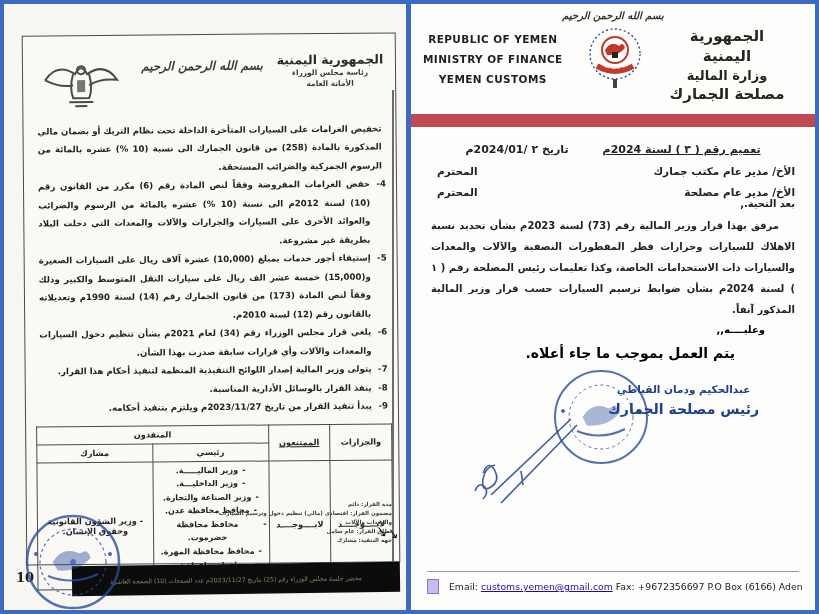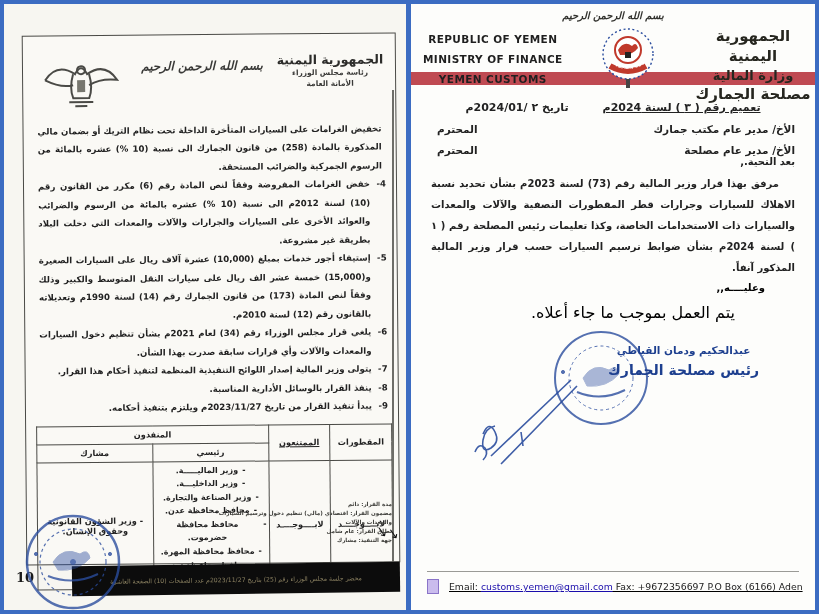--- a/index.html
+++ b/index.html
@@ -46,51 +46,51 @@
   .ldoc-stamp { position:absolute; left:14px; top:508px; z-index:3; opacity:.88; }
   .ldoc-artifact-line { position:absolute; left:388px; top:86px; width:1.5px; height:474px;
                         background:#6d6d68; }
   .ldoc-arrows { position:absolute; left:372px; top:520px; font-size:14px; color:#111;
                  transform:rotate(10deg); z-index:2; }
 
   
   .rdoc-bismillah { position:absolute; top:6px; left:0; right:0; text-align:center;
                     font-size:10px; font-weight:bold; font-style:italic; color:#33332f; direction:rtl; }
   .rdoc-head { display:flex; justify-content:space-between; align-items:flex-start;
-               padding:20px 2px 0 12px; height:68px; }
+               padding:20px 28px 0 12px; height:110px; }
   .rdoc-eng { font-size:10.5px; font-weight:bold; color:#1f1f1f; line-height:1.9;
               letter-spacing:.4px; text-align:center; padding-top:6px; }
   .rdoc-emblem { margin-top:2px; }
   .rdoc-ar { direction:rtl; text-align:center; font-weight:bold; color:#26261f;
              line-height:1.35; padding-top:2px; width:120px; }
   .rdoc-ar .a1 { font-size:15px; }
   .rdoc-ar .a2 { font-size:13px; }
   .rdoc-ar .a3 { font-size:15px; }
   .rdoc-redbar { width:100%; height:13px; background:#bf4a52; }
   .rdoc-content { padding:0 20px; direction:rtl; }
   .rdoc-subject { display:flex; direction:rtl; justify-content:center; gap:34px;
                   margin-top:16px; font-size:11px; font-weight:bold; color:#222; }
   .rdoc-subject .circ { text-decoration:underline; }
   .rdoc-addr { display:flex; direction:rtl; justify-content:space-between;
                font-size:10.5px; font-weight:bold; color:#222; margin-top:9px; padding-left:6px; }
   .rdoc-greet { font-size:10px; font-weight:bold; color:#222; }
   .rdoc-para { font-size:10px; font-weight:bold; color:#222; line-height:2.1;
                text-align:justify; margin-top:6px; text-indent:16px; }
   .rdoc-close1 { font-size:10px; font-weight:bold; margin:4px 30px 0 0; }
-  .rdoc-close2 { font-size:16px; font-weight:normal; margin:10px 60px 0 0; }
+  .rdoc-close2 { font-size:14px; font-weight:bold; margin:10px 60px 0 0; }
   .rdoc-close3 { font-size:10px; font-weight:bold; margin:10px 0 0 0; text-align:center; }
   .rdoc-sig { position:relative; height:150px; margin-top:4px; }
   .rdoc-sig-stamp { position:absolute; left:118px; top:0; opacity:.8; }
   .rdoc-sig-name { position:absolute; right:36px; top:18px; text-align:center; direction:rtl; }
   .rdoc-sig-name .n { font-size:10.5px; font-weight:bold; color:#1d3f8f; }
   .rdoc-sig-name .t { font-size:14px; font-weight:bold; color:#1d3f8f; margin-top:6px; }
   .rdoc-sig-scribble { position:absolute; left:30px; top:48px; }
   .rdoc-footer { position:absolute; left:16px; right:16px; bottom:16px;
                  border-top:1.5px solid #9a9a96; padding-top:7px; display:flex;
-                 align-items:center; gap:10px;text-decoration:underline; }
+                 align-items:center; gap:10px; }
   .rdoc-footer .sq { width:12px; height:15px; background:#cabced; border:1px solid #8a74c8; flex:none; }
   .rdoc-footer .txt { font-size:9.3px; color:#222; white-space:nowrap; }
   .rdoc-footer a { color:#1a0dab; text-decoration:underline; }
 </style>
 </head>
 <body>
 
 <div class="canvas">
 
   <div class="page page-left">
@@ -142,21 +142,21 @@
         </div>
         <div class="ldoc-item">
           <span class="num">9-</span>
           <span class="txt">يبدأ تنفيذ القرار من تاريخ 2023/11/27م ويلتزم بتنفيذ أحكامه.</span>
         </div>
       </div>
 
       <table class="ldoc-table">
         <tbody>
             <tr>
-          <th rowspan="2" style="width:62px;">المقطورات</th>
+          <th rowspan="2" style="width:62px;">والجرارات</th>
           <th rowspan="2" style="width:62px;text-decoration:underline;">الممتنعون</th>
           <th colspan="2">المنفذون</th>
         </tr>
         <tr>
           <th style="width:118px;">رئيسي</th>
           <th style="width:118px;">مشارك</th>
         </tr>
         <tr>
           <td>لايــــوجــــد</td>
           <td>لايــــوجــــد</td>

